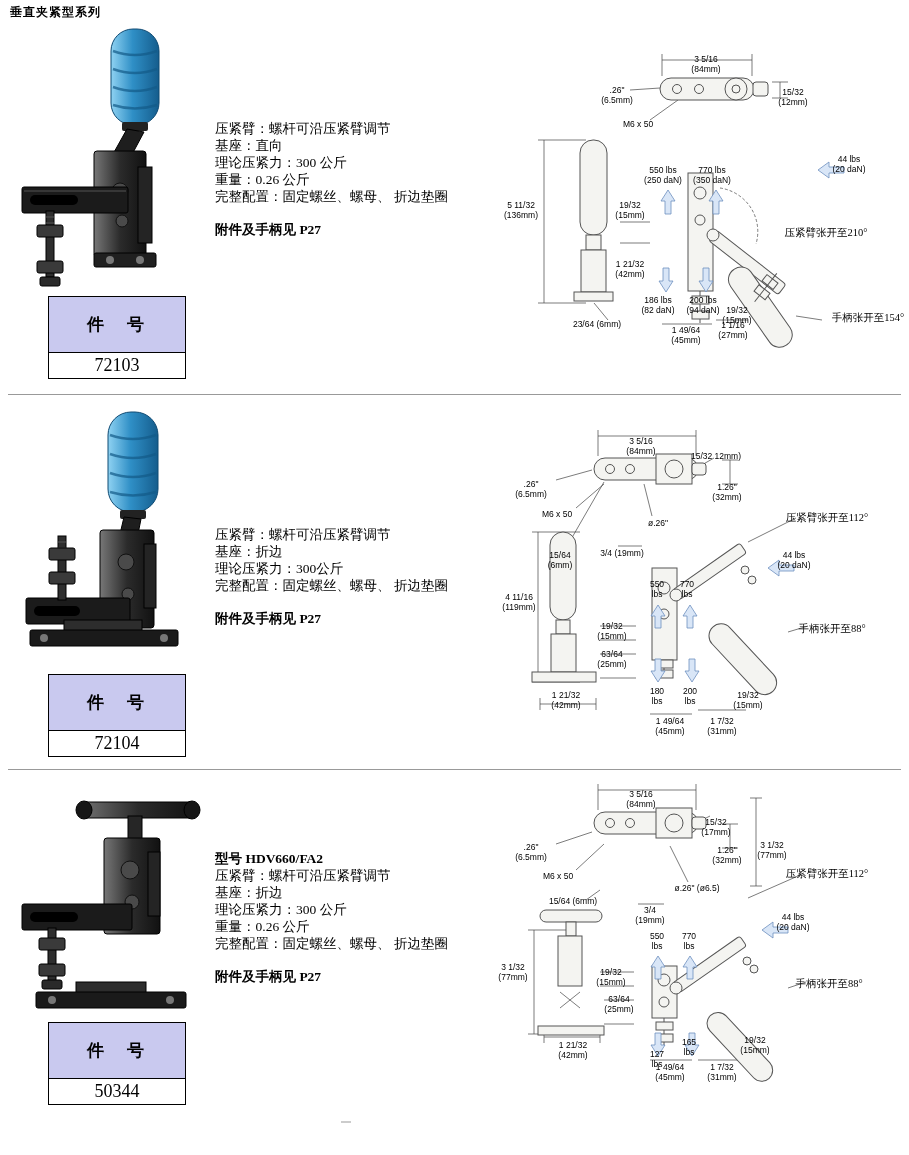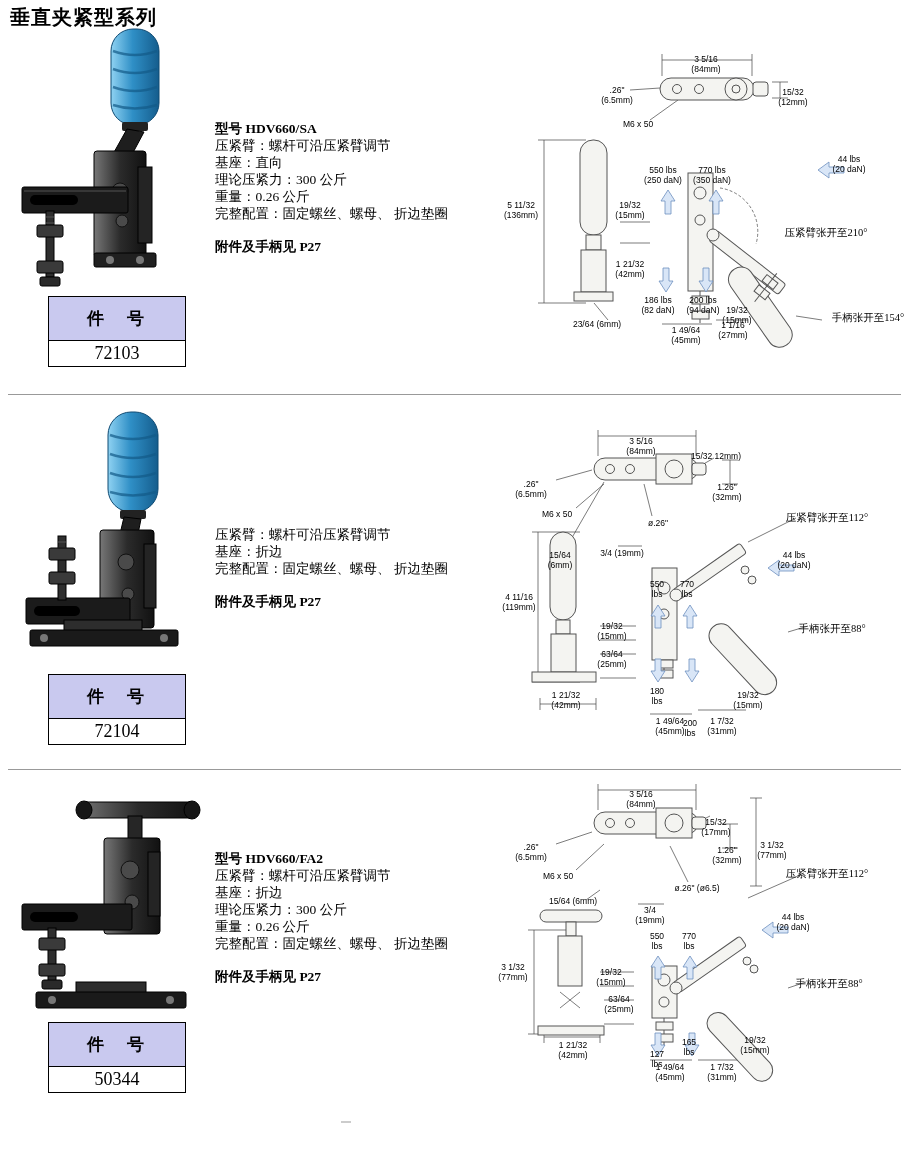--- a/index.html
+++ b/index.html
@@ -1,26 +1,26 @@
 <!DOCTYPE html>
 <html><head>
 <meta charset="utf-8">
 <style>
   html,body{margin:0;padding:0;background:#fff;}
   #page{position:relative;width:909px;height:1155px;background:#fff;overflow:hidden;
         font-family:"Liberation Serif","DejaVu Serif",serif;color:#000;}
-  .title{position:absolute;left:10px;top:4px;font-size:20px;font-weight:bold;letter-spacing:1px;}
+  .title{position:absolute;left:10px;top:4px;font-size:12px;font-weight:bold;letter-spacing:1px;}
   .divider{position:absolute;left:8px;width:893px;height:1px;background:#999;}
   .photo{position:absolute;}
   .specs{position:absolute;left:215px;width:300px;font-size:13.5px;line-height:17px;}
   .model{font-weight:bold;}
   .note{font-weight:bold;margin-top:16px;}
   .part-box{position:absolute;left:48px;width:136px;border:1.5px solid #000;text-align:center;}
   .part-header{background:#c9c9ef;border-bottom:1.5px solid #000;font-size:17px;font-weight:bold;
-               padding:10px 0;letter-spacing:3px;}
+               padding:16px 0;letter-spacing:3px;}
   .part-value{background:#fff;font-size:18px;padding:2px 0;}
   .drawing{position:absolute;left:500px;width:405px;height:332px;}
   .art{position:absolute;left:0;top:0;}
   .thin line,.thin path{stroke:#444;stroke-width:0.7;fill:none;}
   .part rect,.part circle,.part line,.part path{stroke:#555;stroke-width:1;fill:#f4f4f1;}
   .arw path{fill:#d9e6f7;stroke:#6d8fbf;stroke-width:0.8;}
   .dim{position:absolute;transform:translateX(-50%);text-align:center;white-space:pre-line;
        font-family:"Liberation Sans","DejaVu Sans",sans-serif;font-size:8.5px;line-height:1.15;color:#000;}
   .ann{position:absolute;transform:translateX(-50%);white-space:nowrap;font-size:10.5px;
        font-family:"Liberation Serif","DejaVu Serif",serif;color:#000;margin-left:20px;}
@@ -65,21 +65,20 @@
       <rect x="27" y="200" width="26" height="12" rx="2" fill="#3a3a3a" stroke="#000"></rect>
       <rect x="27" y="236" width="26" height="12" rx="2" fill="#3a3a3a" stroke="#000"></rect>
       <rect x="30" y="252" width="20" height="9" rx="2" fill="#2a2a2a" stroke="#000"></rect>
       <rect x="84" y="228" width="62" height="14" rx="2" fill="#202020" stroke="#000"></rect>
       <circle cx="100" cy="235" r="4" fill="#777"></circle>
       <circle cx="130" cy="235" r="4" fill="#777"></circle>
     </svg>
   </div>
 
   <div class="specs" style="top:120px;">
-    <div class="model">型号 HDV660/SA</div>
     <div>压紧臂：螺杆可沿压紧臂调节</div>
     <div>基座：直向</div>
     <div>理论压紧力：300 公斤</div>
     <div>重量：0.26 公斤</div>
     <div>完整配置：固定螺丝、螺母、 折边垫圈</div>
     <div class="note">附件及手柄见 P27</div>
   </div>
 
   <div class="part-box" style="top:296px;">
     <div class="part-header">件　号</div>
@@ -215,20 +214,21 @@
       <rect x="56" y="218" width="78" height="12" fill="#2d2d2d" stroke="#000"></rect>
       <rect x="22" y="228" width="148" height="16" rx="2" fill="#1a1a1a" stroke="#000"></rect>
       <circle cx="36" cy="236" r="4" fill="#777"></circle>
       <circle cx="156" cy="236" r="4" fill="#777"></circle>
     </svg>
   </div>
 
   <div class="specs" style="top:526px;">
     <div>压紧臂：螺杆可沿压紧臂调节</div>
     <div>基座：折边</div>
+    <div>理论压紧力：300公斤</div>
     <div>完整配置：固定螺丝、螺母、 折边垫圈</div>
     <div class="note">附件及手柄见 P27</div>
   </div>
 
   <div class="part-box" style="top:674px;">
     <div class="part-header">件　号</div>
     <div class="part-value">72104</div>
   </div>
 
   <div class="drawing" style="top:420px;">
@@ -321,21 +321,21 @@
 lbs</span>
     <span class="dim" style="left:112px;top:202px;">19/32
 (15mm)</span>
     <span class="dim" style="left:112px;top:230px;">63/64
 (25mm)</span>
     <span class="ann" style="left:312px;top:202px;">手柄张开至88°</span>
     <span class="dim" style="left:66px;top:271px;">1 21/32
 (42mm)</span>
     <span class="dim" style="left:157px;top:267px;">180
 lbs</span>
-    <span class="dim" style="left:190px;top:267px;margin-top:32px;">200
+    <span class="dim" style="left:190px;top:267px;">200
 lbs</span>
     <span class="dim" style="left:248px;top:271px;">19/32
 (15mm)</span>
     <span class="dim" style="left:170px;top:297px;">1 49/64
 (45mm)</span>
     <span class="dim" style="left:222px;top:297px;">1 7/32
 (31mm)</span>
   </div>
 
   <div class="divider" style="top:769px;"></div>

